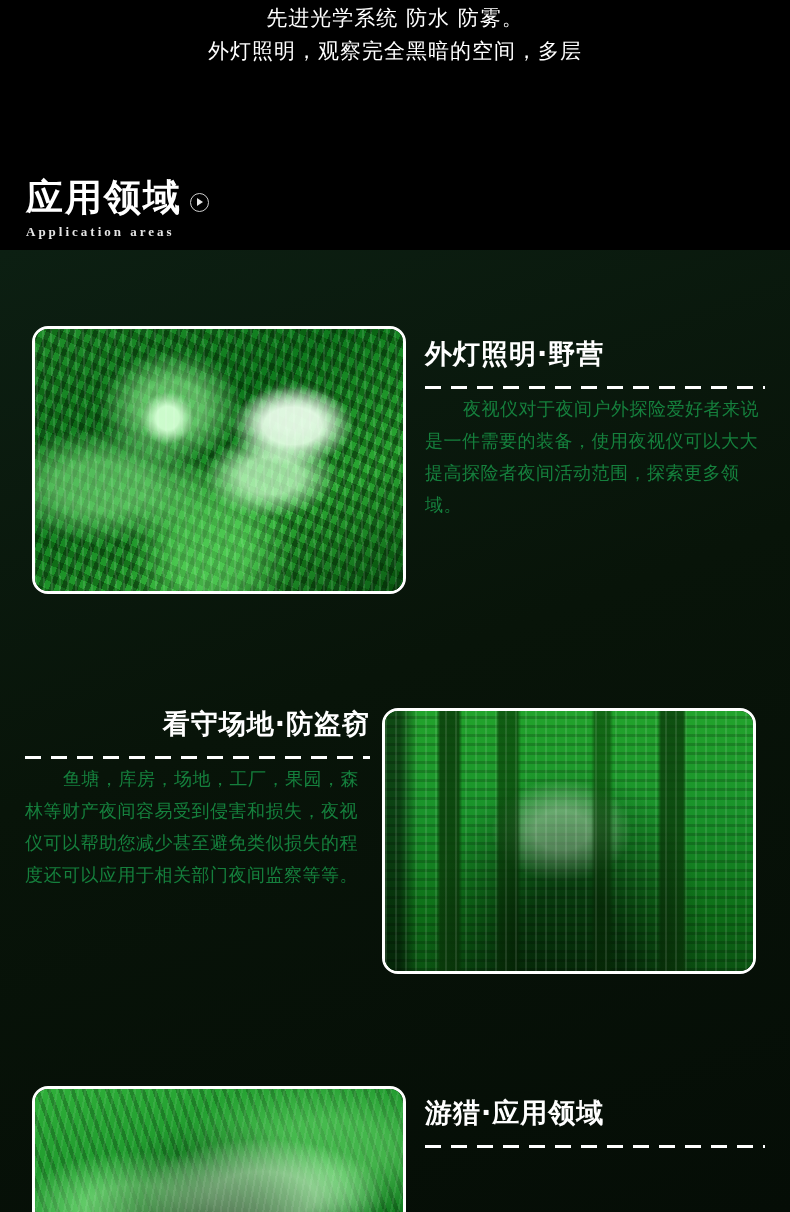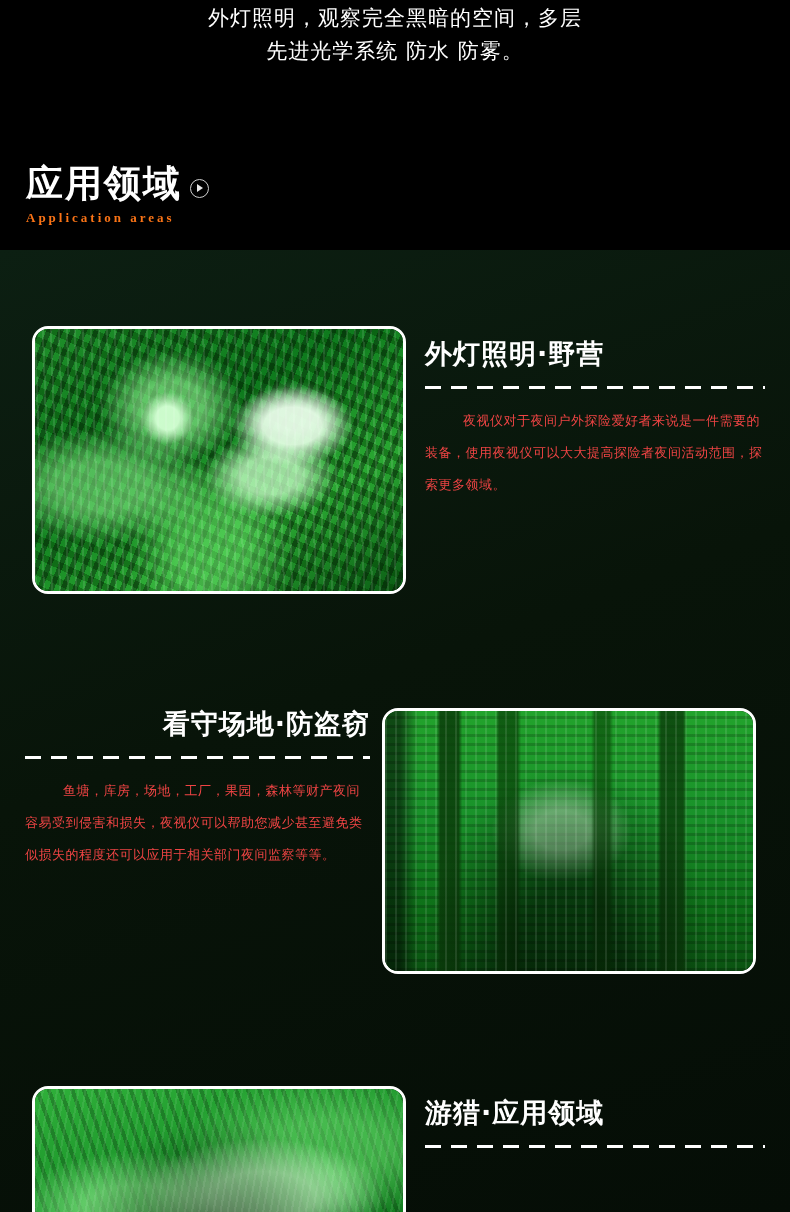--- a/index.html
+++ b/index.html
@@ -59,20 +59,21 @@
     display: flex;
     align-items: flex-end;
   }
   .sec-title {
     font-size: 37px;
     font-weight: bold;
     color: #ffffff;
     letter-spacing: 2px;
     font-family: "DejaVu Sans", sans-serif;
     line-height: 44px;
+    margin-top: 14px;
   }
   .sec-arrow {
     width: 17px;
     height: 17px;
     border-radius: 50%;
     border: 1px solid #cfcfcf;
     margin-left: 8px;
     margin-bottom: 8px;
     position: relative;
     flex: 0 0 auto;
@@ -83,21 +84,21 @@
     left: 6px;
     top: 4px;
     border-left: 6px solid #e8e8e8;
     border-top: 4px solid transparent;
     border-bottom: 4px solid transparent;
   }
   .sec-sub {
     margin-top: 4px;
     font-size: 13px;
     letter-spacing: 3px;
-    color: #f97316;
+    color: #e5e5e5;
     font-family: "Liberation Serif", serif;
     font-weight: bold;
   }
 
   
   .body-bg {
     position: absolute;
     top: 250px;
     left: 0;
     width: 790px;
@@ -193,37 +194,37 @@
     letter-spacing: 1px;
     font-family: "DejaVu Sans", sans-serif;
     white-space: nowrap;
   }
   .t-dash {
     margin-top: 14px;
     height: 3px;
     background: repeating-linear-gradient(to right, #ffffff 0 16px, rgba(0,0,0,0) 16px 26px);
   }
   .t-body {
-    margin-top: 16px;
-    font-size: 13px;
+    margin-top: 4px;
+    font-size: 18px;
     line-height: 32px;
-    color: #ef4444;
+    color: #15803d;
     text-indent: 38px;
     font-family: "DejaVu Sans", sans-serif;
     letter-spacing: 0.5px;
   }
 </style>
 </head>
 <body>
 
 <div class="page">
 
   <div class="intro">
+    <div class="intro-line">先进光学系统 防水 防雾。</div>
     <div class="intro-line">外灯照明，观察完全黑暗的空间，多层</div>
-    <div class="intro-line">先进光学系统 防水 防雾。</div>
   </div>
 
   <div class="section-header">
     <div class="section-header-inner">
       <div class="sec-title-row">
         <div class="sec-title">应用领域</div>
         <div class="sec-arrow"></div>
       </div>
       <div class="sec-sub">Application areas</div>
     </div>

